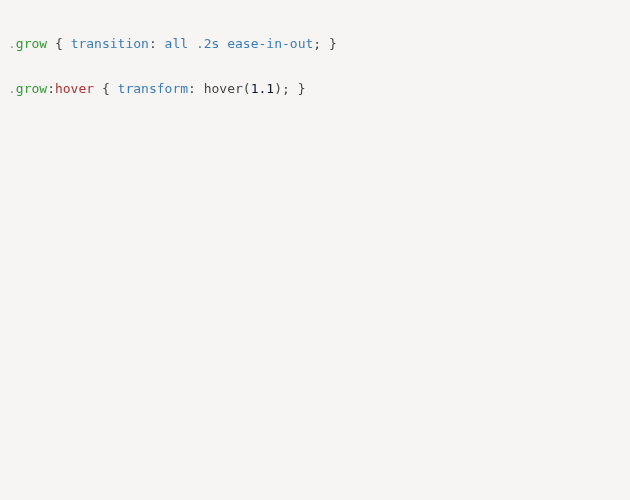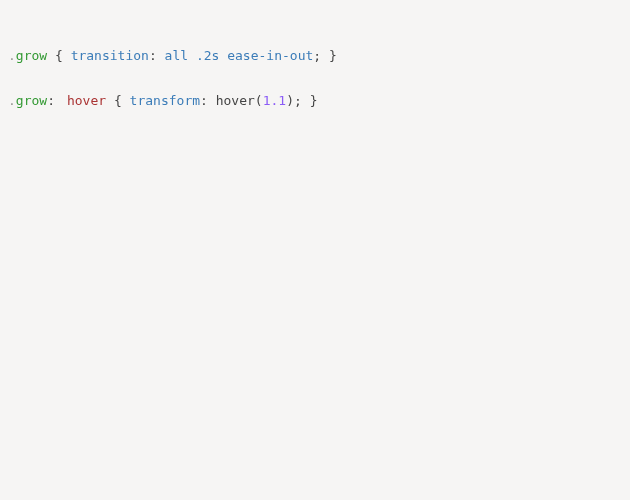--- a/index.html
+++ b/index.html
@@ -7,30 +7,30 @@
     padding: 0;
     width: 630px;
     height: 500px;
     background: #f6f5f4;
     font-family: "DejaVu Sans Mono", "Menlo", "Consolas", monospace;
     font-size: 13px;
     line-height: 15px;
     overflow: hidden;
   }
   .code-block {
-    padding: 18px 8px;
+    padding: 6px 8px;
     white-space: pre;
   }
   .tok { display: inline; }
   .punct   { color: #9a9996; }
   .class   { color: #339933; }
-  .pseudo  { color: #aa3333; margin-left: 12px; }
+  .pseudo  { color: #aa3333; }
   .prop    { color: #3b7cb8; }
   .value   { color: #3b7cb8; }
-  .number  { color: #8b5cf6; margin-top: 20px; }
+  .number  { color: #0f172a; margin-top: 20px; }
   .plain   { color: #444444; }
 </style>
 </head>
 <body>
 
 <div class="code-block">
   <div><span class="tok punct">.</span><span class="tok class">grow</span><span class="tok plain"> { </span><span class="tok prop">transition</span><span class="tok plain">:</span><span class="tok plain"> </span><span class="tok value">all</span><span class="tok plain"> </span><span class="tok value">.2s</span><span class="tok plain"> </span><span class="tok value">ease-in-out</span><span class="tok plain">;</span><span class="tok plain"> }</span></div>
   <div><span class="tok punct">.</span><span class="tok class">grow</span><span class="tok plain">:</span><span class="tok pseudo">hover</span><span class="tok plain"> { </span><span class="tok prop">transform</span><span class="tok plain">:</span><span class="tok plain"> hover(</span><span class="tok number">1.1</span><span class="tok plain">);</span><span class="tok plain"> }</span></div>
 </div>
 

